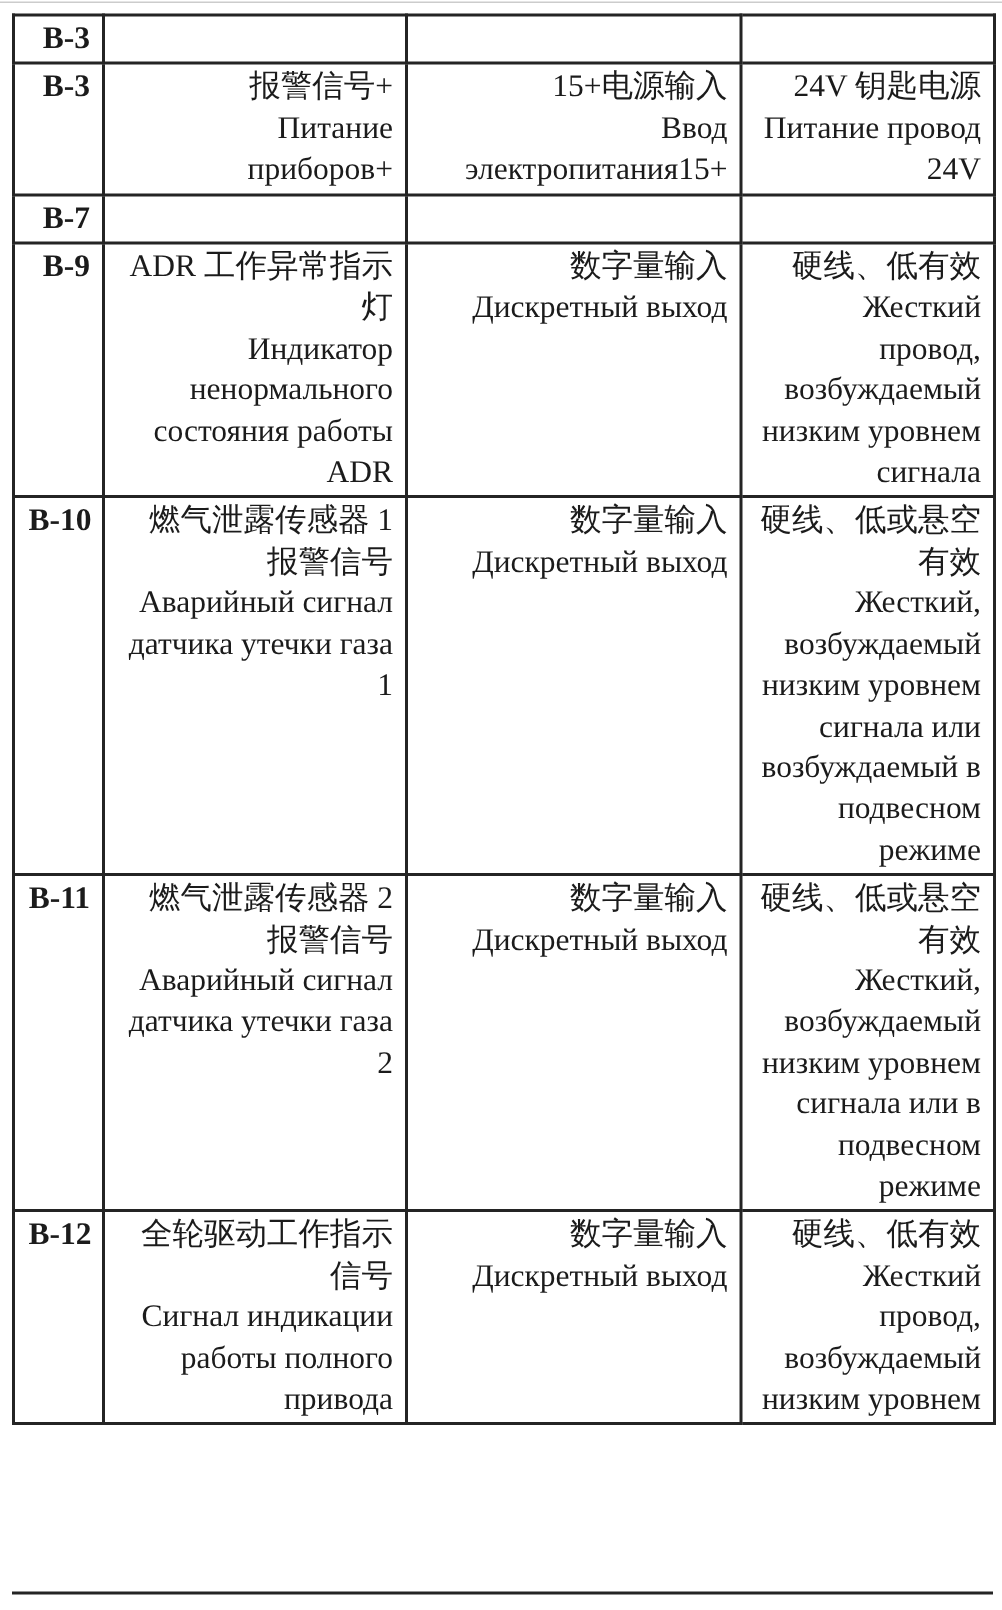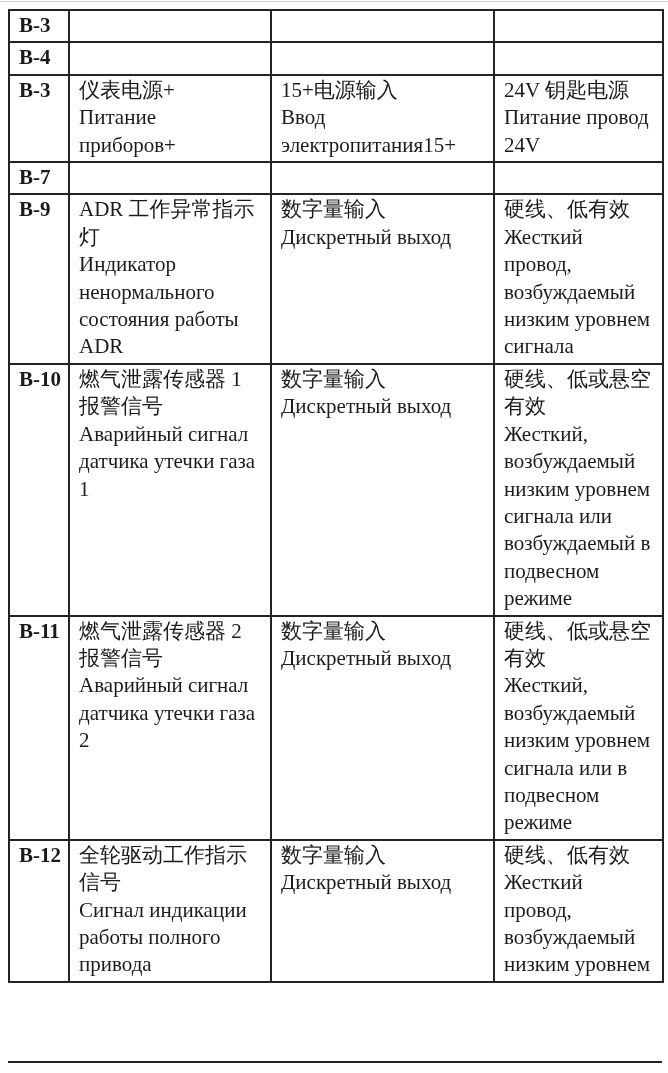--- a/index.html
+++ b/index.html
@@ -8,20 +8,21 @@
     width:668px;height:1073px;
     background:#ffffff;
     color:#1b1b1b;
     font-family:"Liberation Serif","DejaVu Serif",serif;
     overflow:hidden;
   }
   .table-clip{
     position:absolute;left:0;top:0;
     width:668px;height:1063px;
     overflow:hidden;
+    text-align:right;
   }
   table.pin-table{
     border-collapse:collapse;
     table-layout:fixed;
     width:654px;
     margin:9px 0 0 8px;
   }
   table.pin-table td{
     border:2px solid #242424;
     vertical-align:top;
@@ -76,41 +77,24 @@
               <div class="cell-line"></div>
               <div class="cell-line"></div>
             </td>
             <td>
               <div class="cell-line"></div>
               <div class="cell-line"></div>
             </td>
           </tr>
           <tr>
             <td>
-              <div class="pin-label">B-4</div>
-            </td>
-            <td>
-              <div class="cell-line"></div>
-              <div class="cell-line"></div>
-            </td>
-            <td>
-              <div class="cell-line"></div>
-              <div class="cell-line"></div>
-            </td>
-            <td>
-              <div class="cell-line"></div>
-              <div class="cell-line"></div>
-            </td>
-          </tr>
-          <tr>
-            <td>
               <div class="pin-label">B-3</div>
             </td>
             <td>
-              <div class="cell-line">仪表电源+</div>
+              <div class="cell-line">报警信号+</div>
               <div class="cell-line">Питание
 приборов+</div>
             </td>
             <td>
               <div class="cell-line"><b>15</b>+电源输入</div>
               <div class="cell-line">Ввод
 электропитания15+</div>
             </td>
             <td>
               <div class="cell-line"><b>24V</b> 钥匙电源</div>

